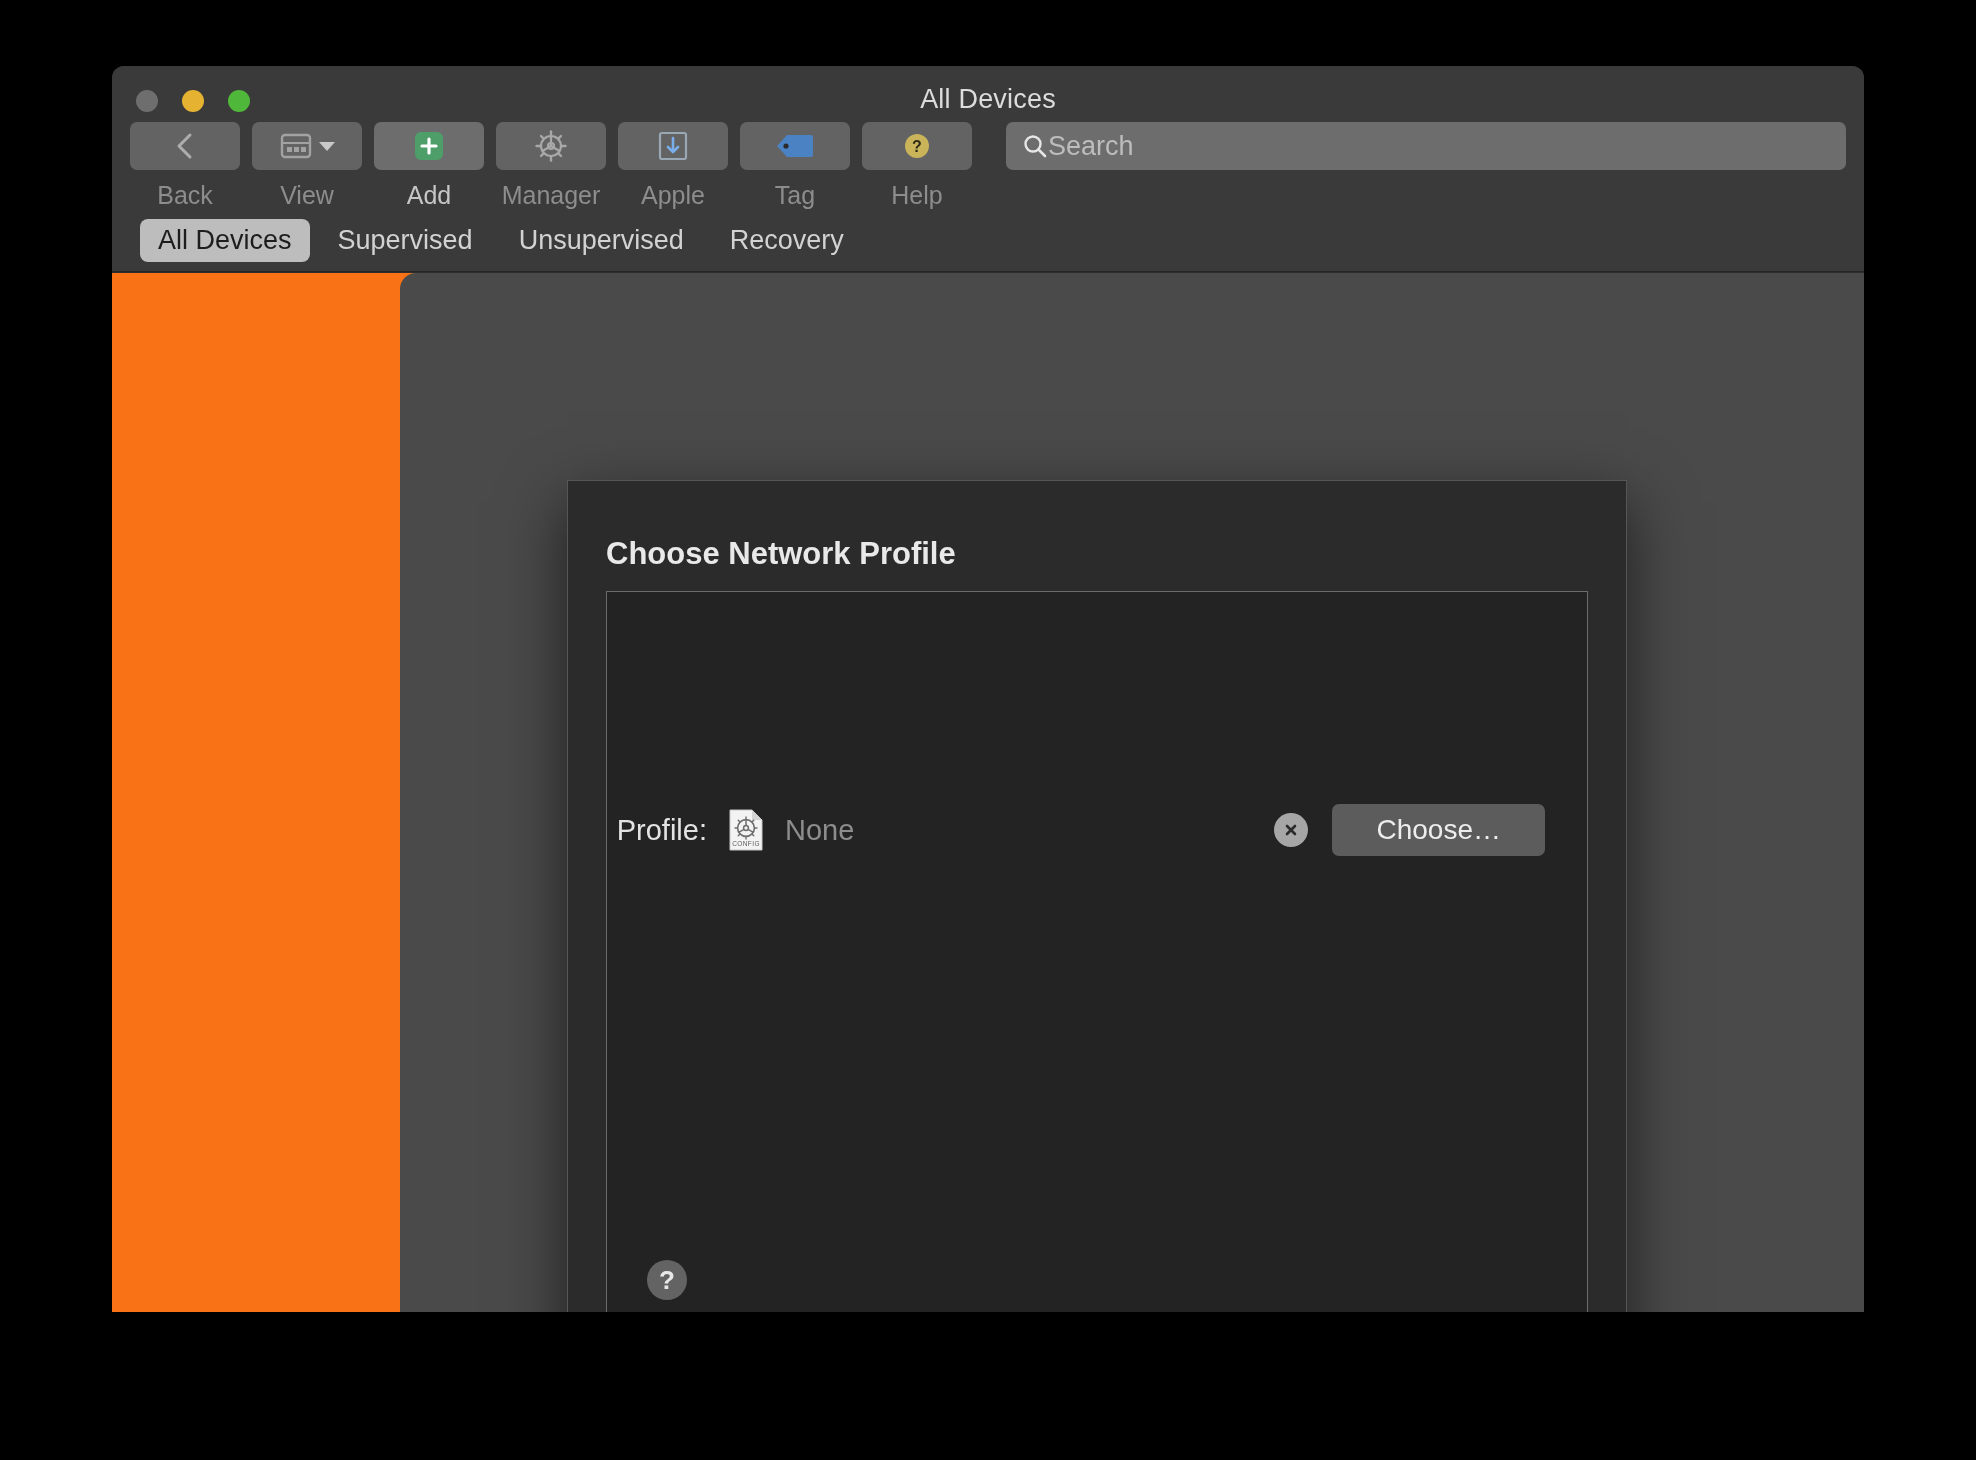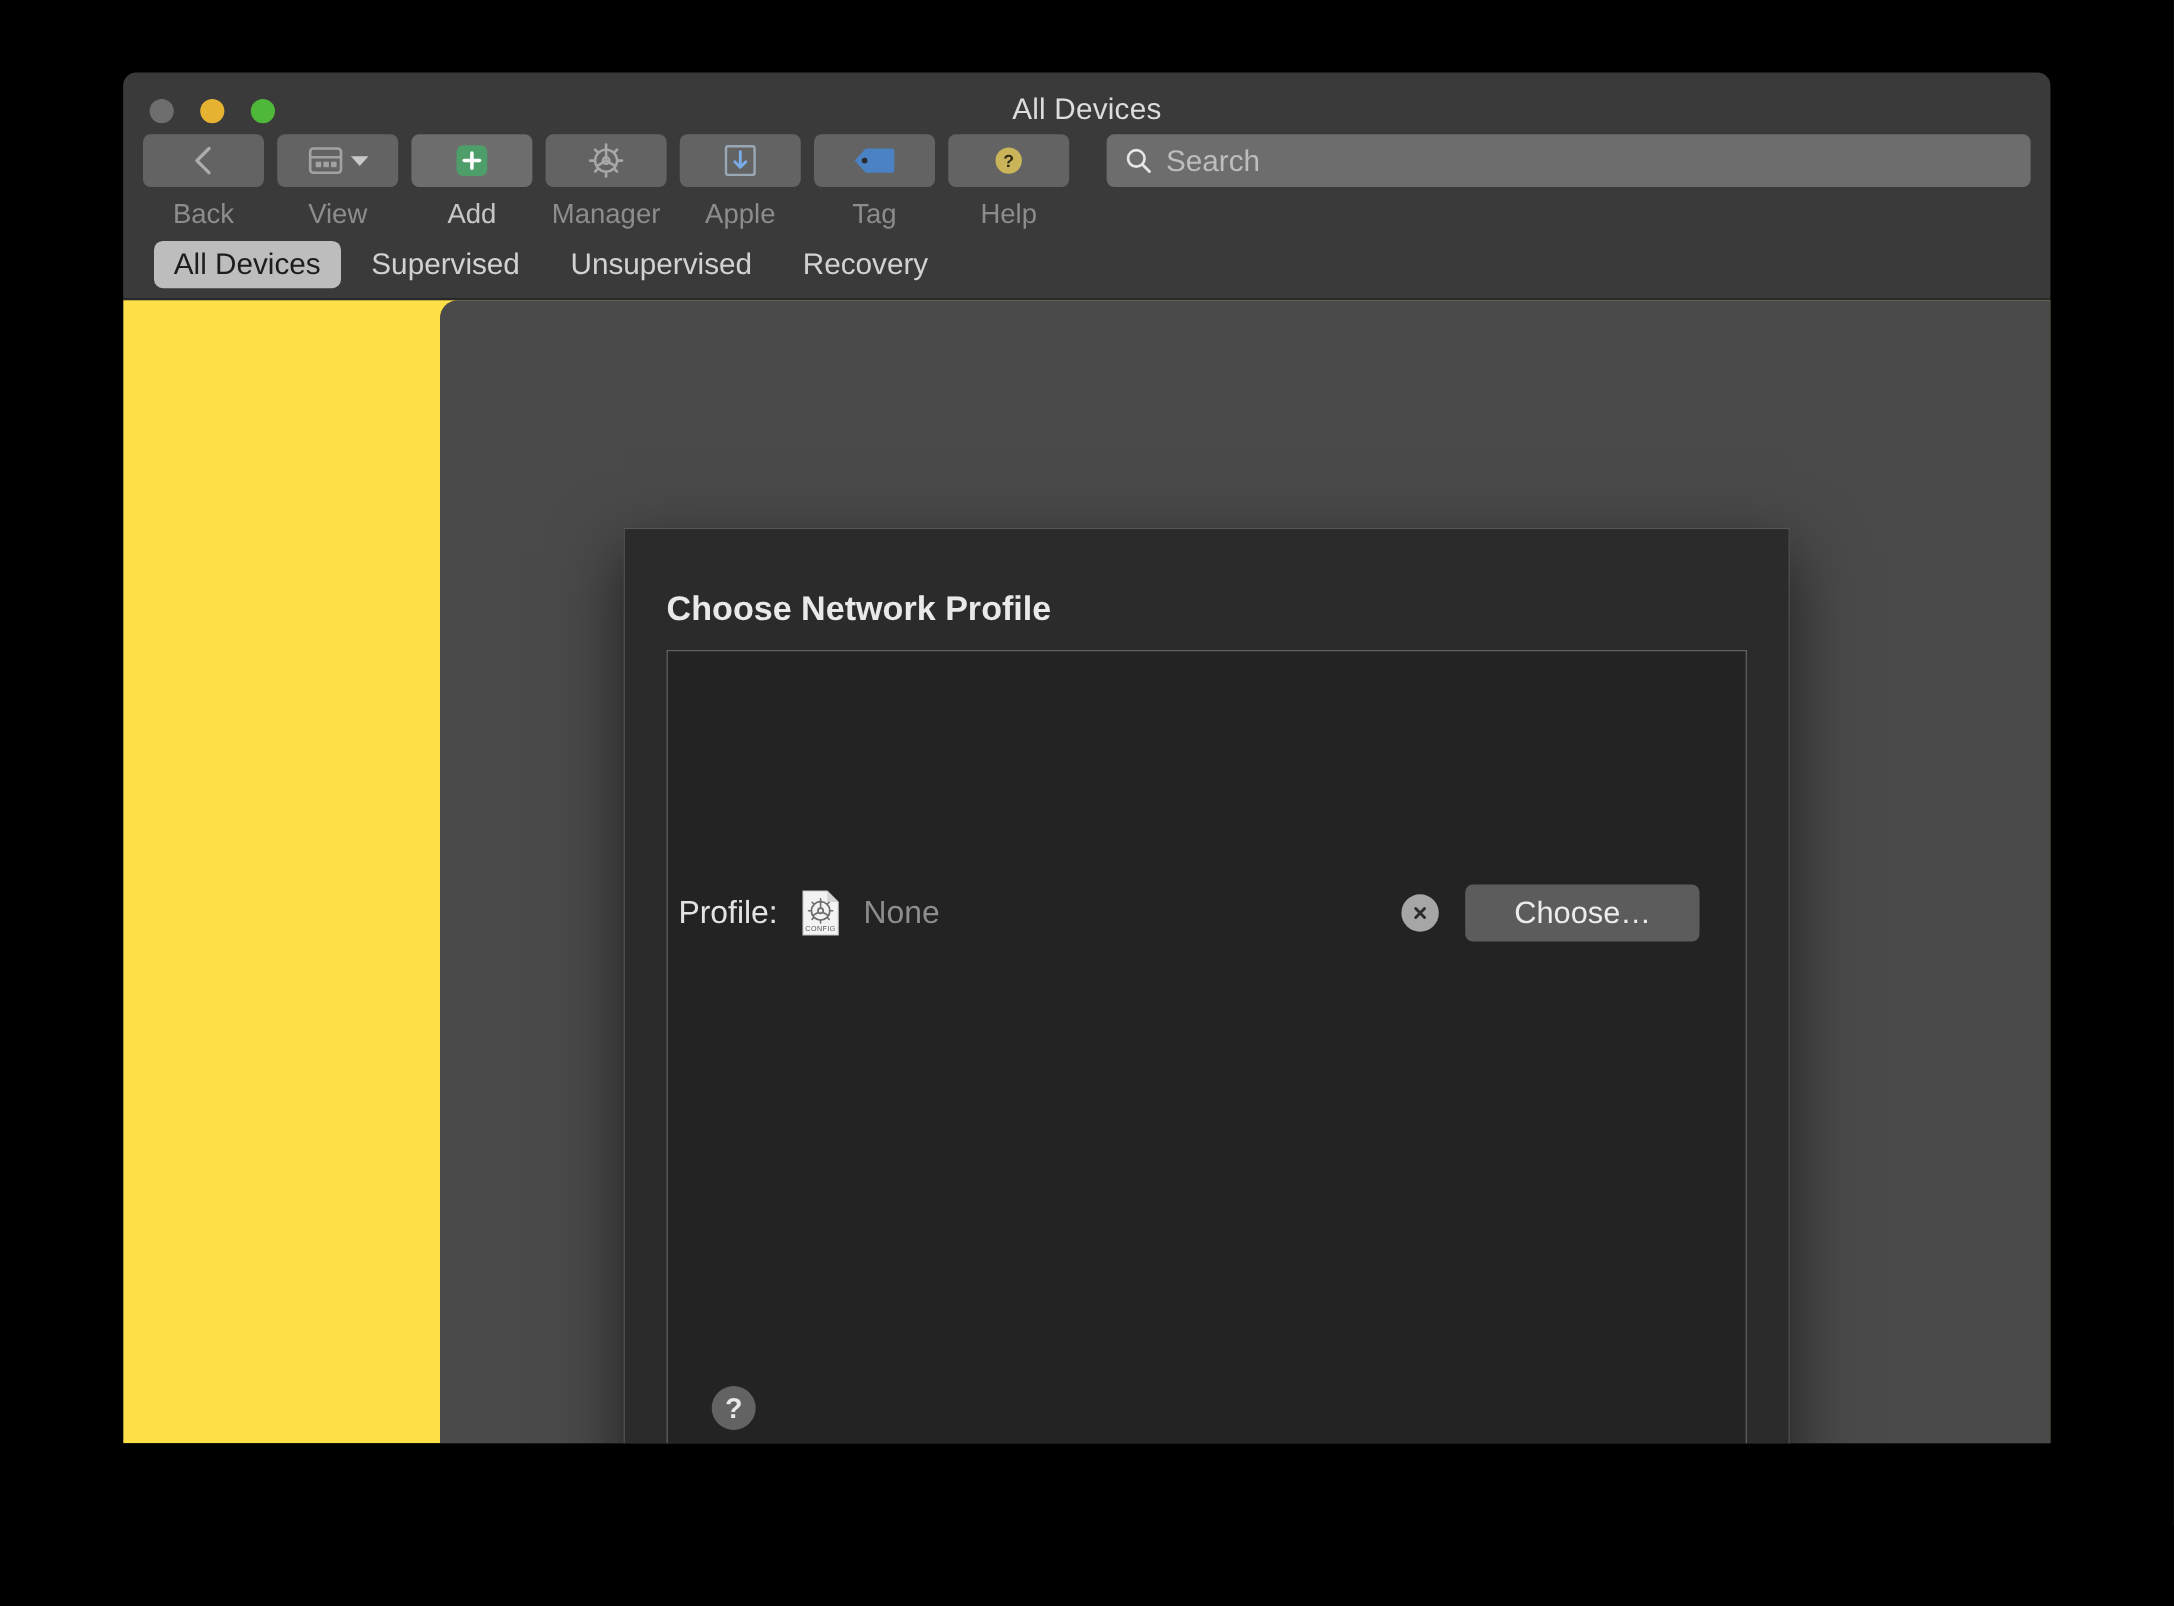--- a/index.html
+++ b/index.html
@@ -57,41 +57,41 @@
   .chev { width:0;height:0;border-left:8px solid transparent;
           border-right:8px solid transparent;border-top:9px solid #c9c9c9; }
 
   
   .ico { display:block; }
 
   
   #search-wrap {
     flex:1; margin-left:22px; height:48px;
     background:#6d6d6d; border-radius:7px;
-    display:flex; align-items:center; padding:0 16px; gap:12px;
+    display:flex; align-items:center; padding:0 16px; 
   }
   #search-ph { color:#bdbdbd; font-size:27px; }
 
   
   #filterbar {
     position:absolute; top:144px; left:0; right:0; height:62px;
     background:#3a3a3a;
     border-bottom:1px solid #262626;
     display:flex; align-items:center; padding-left:28px; gap:10px;
   }
   .ftab {
     font-size:27px; color:#d2d2d2; padding:6px 18px; border-radius:8px;
     white-space:nowrap;
   }
   .ftab.active { background:#bdbdbd; color:#1d1d1d; }
 
   
   #body {
     position:absolute; top:207px; left:0; right:0; bottom:0;
-    background:#fde047;
+    background:#f97316;
   }
   #content-pane {
     position:absolute; left:288px; top:0; right:0; bottom:0;
     background:#4a4a4a;
     border-top-left-radius:16px;
   }
   
   #device {
     position:absolute; left:auto; right:424px; bottom:22px;
     width:200px; height:64px;

